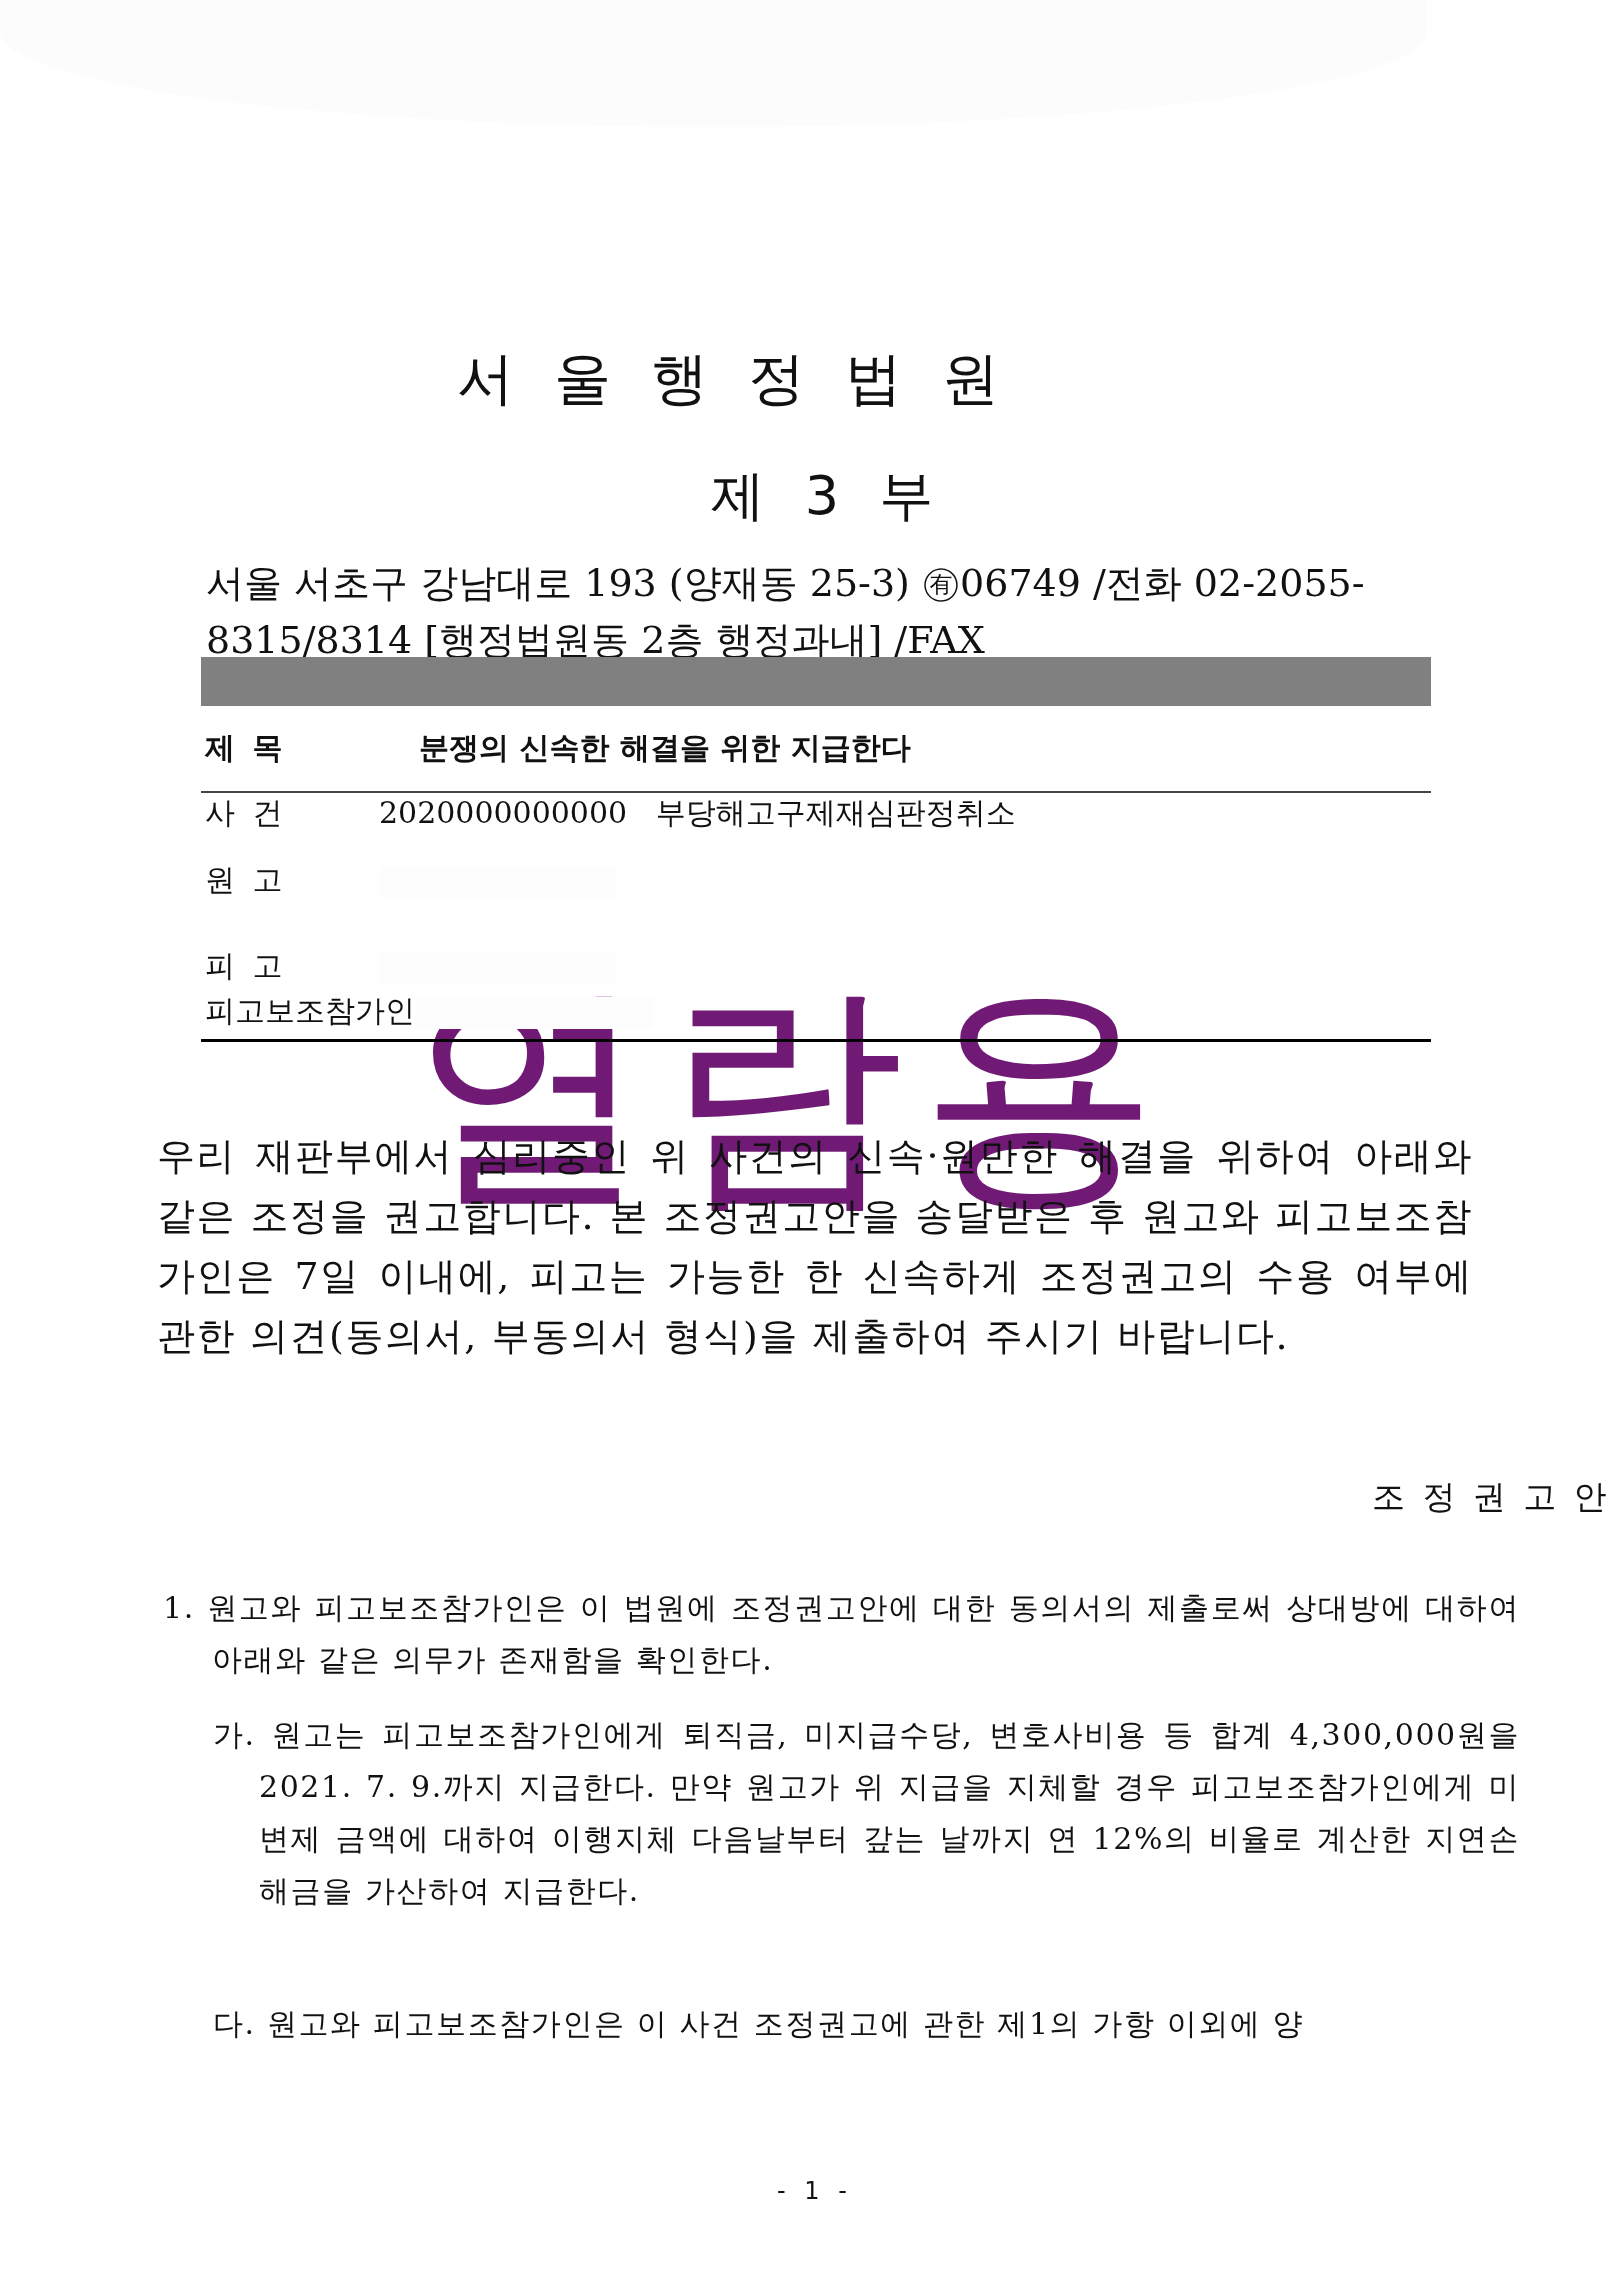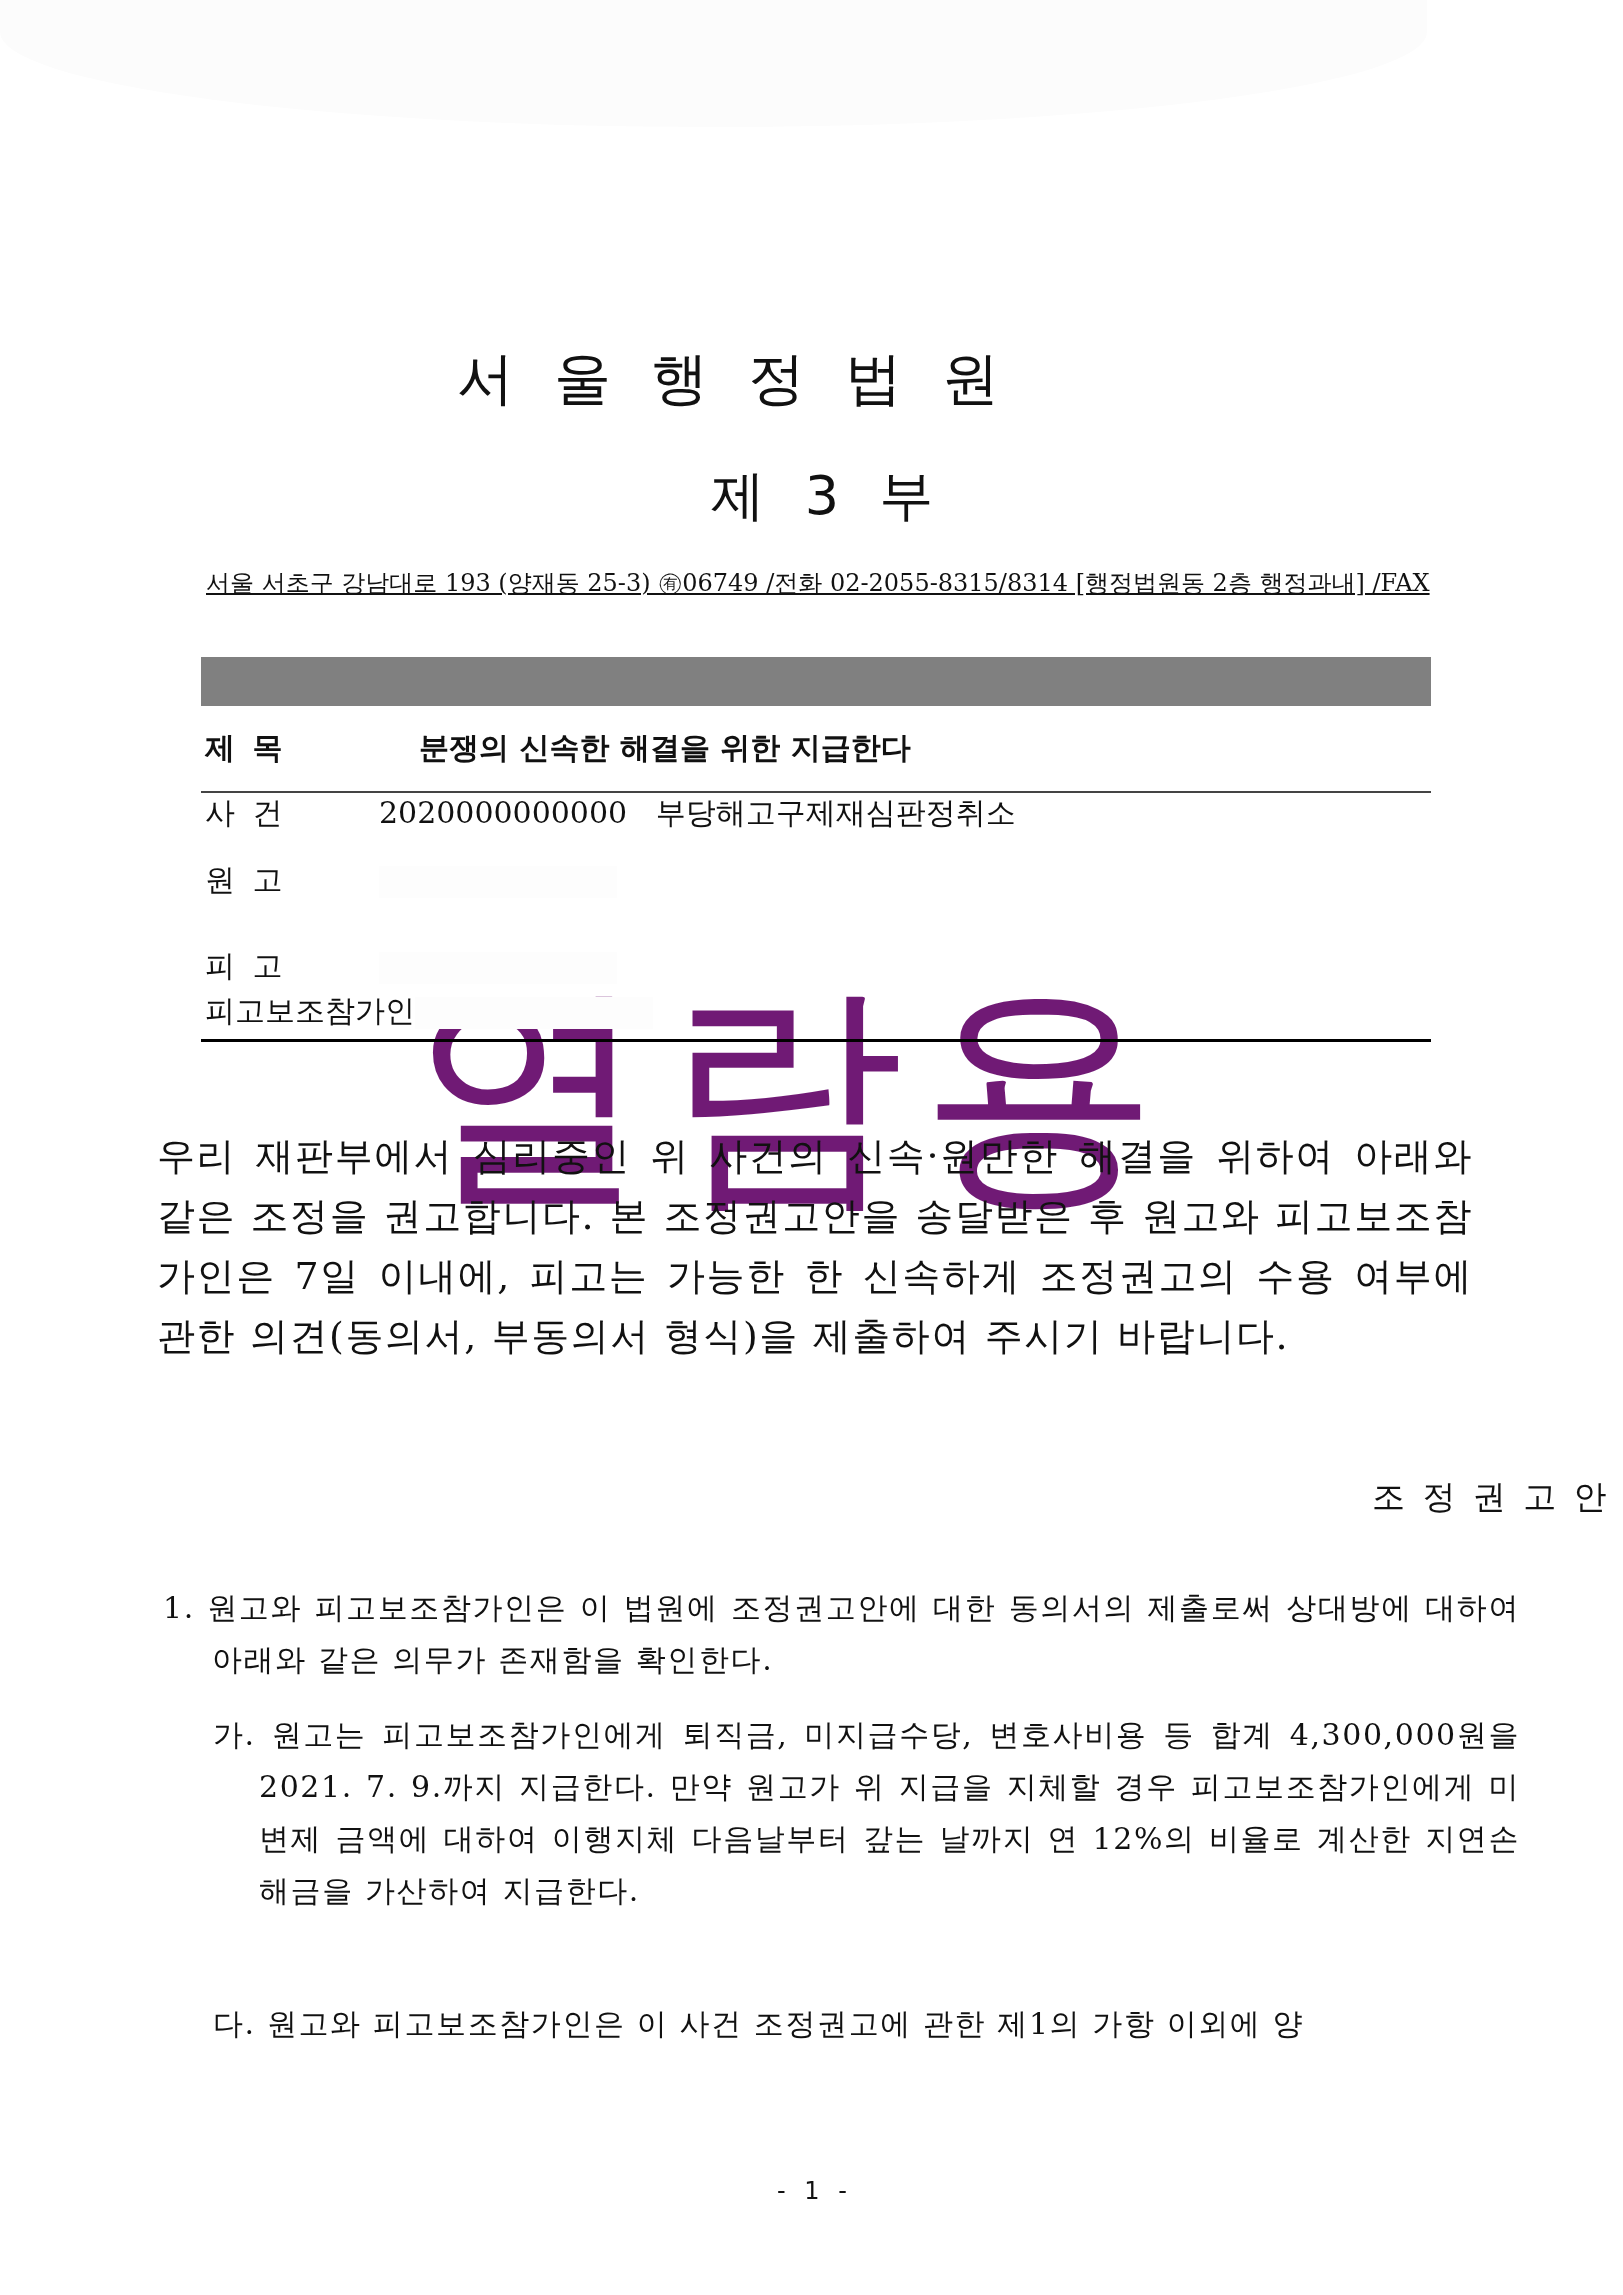--- a/index.html
+++ b/index.html
@@ -20,21 +20,21 @@
   .court-name {
     left: 0; width: 1456px; top: 341px; text-align: center;
     font-size: 57px; letter-spacing: 40px; padding-left: 40px; box-sizing: border-box;
     font-family: "DejaVu Sans", sans-serif;
   }
   .division {
     left: 0; width: 1624px; top: 460px; text-align: center;
     font-size: 54px; letter-spacing: 40px; padding-left: 60px; box-sizing: border-box;
     font-family: "DejaVu Sans", sans-serif;
   }
-  .address { left: 206px; top: 555px; font-size: 24px; line-height: 57px; white-space: normal; width: 1237px; text-decoration: underline; }
+  .address { left: 206px; top: 555px; font-size: 38px; line-height: 57px; white-space: normal; width: 1237px; }
   .gray-bar { left: 201px; top: 657px; width: 1230px; height: 49px; background: #808080; }
   .field-row { left: 205px; font-size: 30px; }
   .field-label { display: inline-block; width: 174px; letter-spacing: 17.4px; }
   .subject { font-family: "DejaVu Sans", sans-serif; font-weight: bold; }
   .subject .field-label { width: 214px; }
   .thin-line { left: 201px; top: 791px; width: 1230px; height: 1.6px; background: #444; }
   .thick-line { left: 201px; top: 1039px; width: 1230px; height: 3.2px; background: #000; }
   .redact { display: inline-block; width: 238px; height: 32px; background: #fdfdfd; vertical-align: middle; }
   .para { left: 157px; width: 1316px; font-size: 38px; line-height: 60px; white-space: normal; text-align: justify; letter-spacing: 1.6px; }
   .section-title { left: 0; width: 1624px; top: 1475px; text-align: right; font-size: 33px; letter-spacing: 17.4px; font-family: "DejaVu Sans", sans-serif; }

